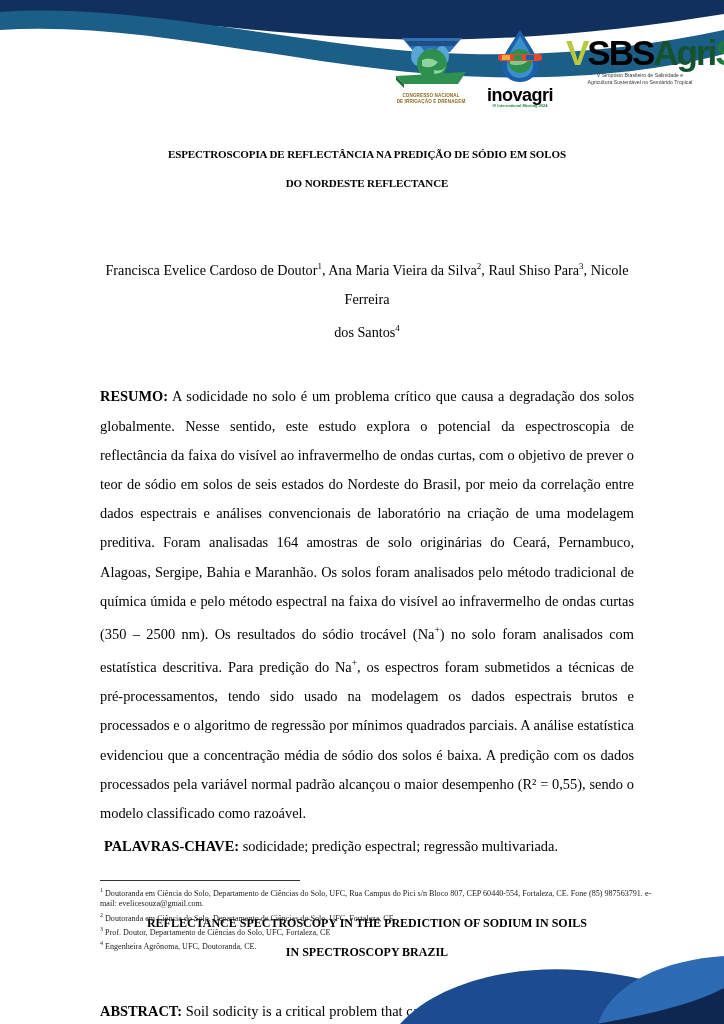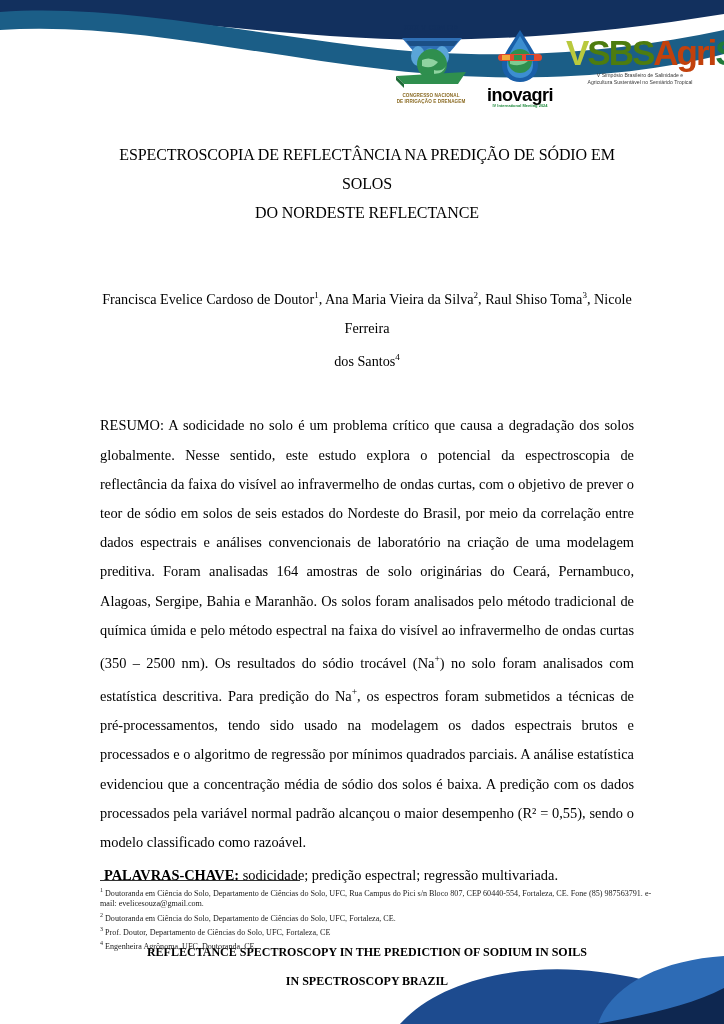--- a/index.html
+++ b/index.html
@@ -88,22 +88,22 @@
   }
   .vsbs-word {
     font-family: "Liberation Sans", sans-serif;
     font-weight: bold;
     font-size: 35px;
     line-height: 34px;
     letter-spacing: -2px;
     white-space: nowrap;
   }
   .vsbs-v { color: #b9c93d; }
-  .vsbs-sbs { color: #4d7c0f; }
-  .vsbs-agri { color: #c2410c; }
+  .vsbs-sbs { color: #000000; }
+  .vsbs-agri { color: #14532d; }
   .vsbs-s { color: #1f7a3a; }
   .vsbs-sub {
     font-family: "Liberation Sans", sans-serif;
     font-size: 5.2px;
     line-height: 6.6px;
     color: #3a3a3a;
     text-align: center;
     margin-top: 2px;
   }
 
@@ -115,22 +115,22 @@
     height: 1024px;
   }
   .content {
     position: absolute;
     left: 100px;
     top: 140px;
     width: 534px;
   }
   .doc-title {
     font-family: "Liberation Serif", serif;
-    font-weight: normal;
-    font-size: 16px;
+    font-weight: bold;
+    font-size: 11px;
     line-height: 29px;
     text-align: center;
     margin: 0;
     letter-spacing: -0.1px;
   }
   .authors {
     font-size: 14.2px;
     line-height: 29px;
     text-align: center;
     margin: 0;
@@ -142,21 +142,21 @@
     padding-top: 36px;
   }
   p.body-par {
     margin: 0;
     font-size: 14.4px;
     line-height: 29.2px;
     text-align: justify;
     text-justify: inter-word;
     hyphens: none;
   }
-  p.body-par b { font-weight: normal; }
+  p.body-par b { font-weight: bold; }
   p.body-par sup { font-size: 9.5px; vertical-align: super; }
 
   .keywords {
     margin: 4px;
     font-size: 14.4px;
     line-height: 29.2px;
     text-align: left;
   }
   .keywords b { font-weight: bold; }
 
@@ -259,21 +259,21 @@
   </div>
 
   <div class="content">
 
     <h1 class="doc-title">
       <span>ESPECTROSCOPIA DE REFLECTÂNCIA NA PREDIÇÃO DE SÓDIO EM SOLOS</span><br>
       <span>DO NORDESTE REFLECTANCE</span>
     </h1>
 
     <p class="authors">
-      <span>Francisca Evelice Cardoso de Doutor</span><sup>1</sup><span>, Ana Maria Vieira da Silva</span><sup>2</sup><span>, Raul Shiso Toma</span><sup>3</sup><span>, Nicole Ferreira</span><br>
+      <span>Francisca Evelice Cardoso de Doutor</span><sup>1</sup><span>, Ana Maria Vieira da Silva</span><sup>2</sup><span>, Raul Shiso Para</span><sup>3</sup><span>, Nicole Ferreira</span><br>
       <span>dos Santos</span><sup>4</sup>
     </p>
 
     <div class="abstract-block">
       <p class="body-par"><b>RESUMO:</b><span> A sodicidade no solo é um problema crítico que causa a degradação dos solos globalmente. Nesse sentido, este estudo explora o potencial da espectroscopia de reflectância da faixa do visível ao infravermelho de ondas curtas, com o objetivo de prever o teor de sódio em solos de seis estados do Nordeste do Brasil, por meio da correlação entre dados espectrais e análises convencionais de laboratório na criação de uma modelagem preditiva. Foram analisadas 164 amostras de solo originárias do Ceará, Pernambuco, Alagoas, Sergipe, Bahia e Maranhão. Os solos foram analisados pelo método tradicional de química úmida e pelo método espectral na faixa do visível ao infravermelho de ondas curtas (350 – 2500 nm). Os resultados do sódio trocável (Na</span><sup>+</sup><span>) no solo foram analisados com estatística descritiva. Para predição do Na</span><sup>+</sup><span>, os espectros foram submetidos a técnicas de pré-processamentos, tendo sido usado na modelagem os dados espectrais brutos e processados e o algoritmo de regressão por mínimos quadrados parciais. A análise estatística evidenciou que a concentração média de sódio dos solos é baixa. A predição com os dados processados pela variável normal padrão alcançou o maior desempenho (R² = 0,55), sendo o modelo classificado como razoável.</span></p>
       <p class="keywords"><b>PALAVRAS-CHAVE:</b><span> sodicidade; predição espectral; regressão multivariada.</span></p>
     </div>
 
     <h2 class="en-title">
       <span>REFLECTANCE SPECTROSCOPY IN THE PREDICTION OF SODIUM IN SOILS</span><br>

